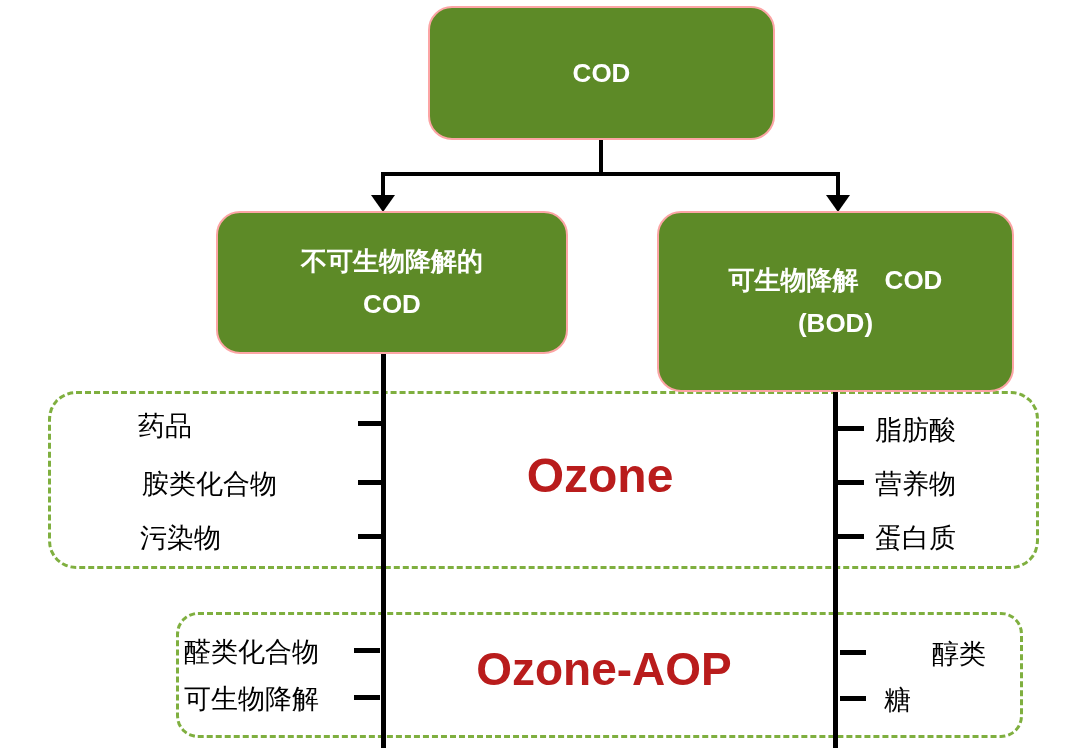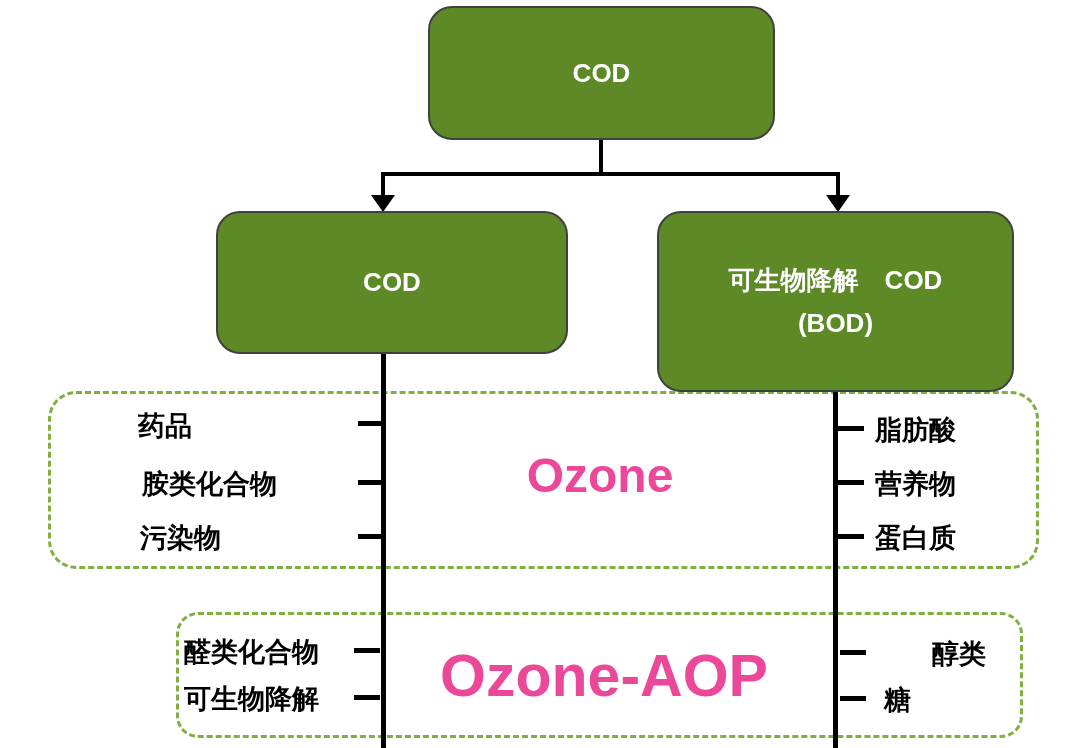--- a/index.html
+++ b/index.html
@@ -9,21 +9,21 @@
     height: 748px;
     background: #ffffff;
     overflow: hidden;
     font-family: "Liberation Sans", "DejaVu Sans", sans-serif;
   }
 
   
   .node {
     position: absolute;
     background: #5d8a27;
-    border: 2px solid #404040;
+    border: 2px solid #fca5a5;
     border-radius: 24px;
     color: #ffffff;
     font-weight: bold;
     font-size: 26px;
     display: flex;
     flex-direction: column;
     align-items: center;
     justify-content: center;
     text-align: center;
     line-height: 1.65;
@@ -57,32 +57,32 @@
     position: absolute;
     border: 3px dashed #7faf3f;
     background: transparent;
     box-sizing: border-box;
   }
   .section-ozone { left: 48px;  top: 391px; width: 991px; height: 178px; border-radius: 28px; }
   .section-aop   { left: 176px; top: 612px; width: 847px; height: 126px; border-radius: 22px; }
 
   .section-title {
     position: absolute;
-    color: #ec4899;
+    color: #b91c1c;
     font-weight: bold;
     text-align: center;
   }
   .title-ozone { left: 440px; top: 448px; width: 320px; font-size: 48px; }
-  .title-aop   { left: 400px; top: 642px; width: 408px; font-size: 59px; }
+  .title-aop   { left: 400px; top: 642px; width: 408px; font-size: 46px; }
 
   
   .item {
     position: absolute;
     color: #000000;
-    font-weight: bold;
+    font-weight: normal;
     font-size: 27px;
     white-space: nowrap;
   }
   .i-o-l-0 { left: 138px; top: 408px; }
   .i-o-l-1 { left: 142px; top: 466px; }
   .i-o-l-2 { left: 140px; top: 520px; }
   .i-o-r-0 { left: 875px; top: 412px; }
   .i-o-r-1 { left: 875px; top: 466px; }
   .i-o-r-2 { left: 875px; top: 520px; }
   .i-a-l-0 { left: 184px; top: 634px; }
@@ -129,20 +129,21 @@
   <div class="tick t-a-l-0"></div>
   <div class="tick t-a-l-1"></div>
   <div class="tick t-a-r-0"></div>
   <div class="tick t-a-r-1"></div>
 
   <div class="node node-root">
     <span>COD</span>
   </div>
 
   <div class="node node-left">
+    <span>不可生物降解的</span>
     <span>COD</span>
   </div>
 
   <div class="node node-right">
     <span>可生物降解　COD</span>
     <span>(BOD)</span>
   </div>
 
   <div class="section-title title-ozone">Ozone</div>
 

